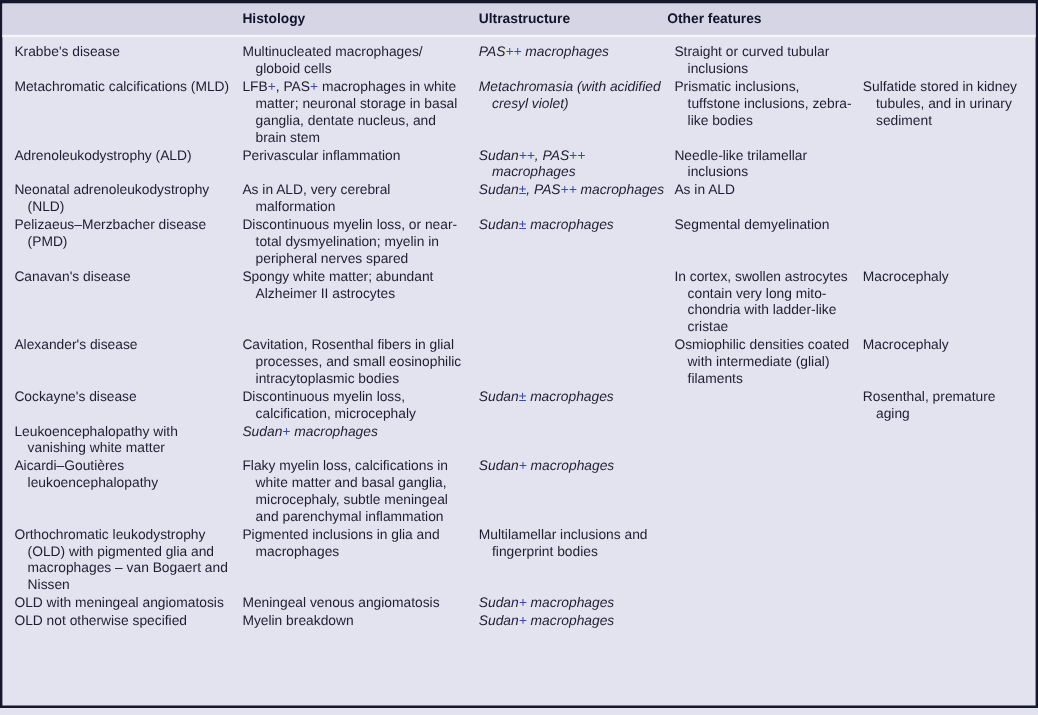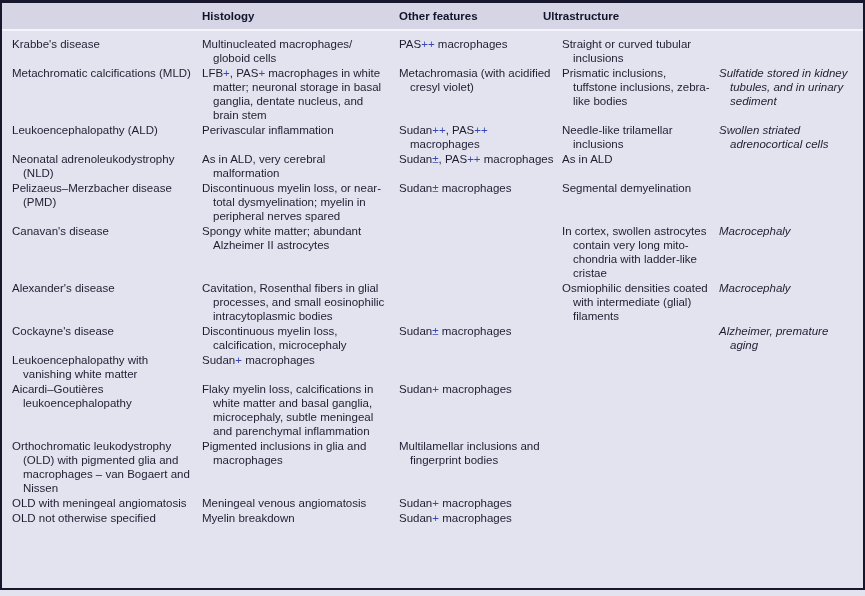--- a/index.html
+++ b/index.html
@@ -42,64 +42,63 @@
     line-height: 14px;
   }
   .row { display: flex; align-items: flex-start; margin-bottom: 1px; }
   .cell, .hcell {
     padding-right: 8px;
     
   }
   .cell { padding-left: 11px; text-indent: -11px; }
   .col-disease        { width: 200px; padding-left: 21px; text-indent: -11px; }
   .col-histology      { width: 197px; }
-  .col-histochemistry { width: 163px; }
+  .col-histochemistry { width: 163px; font-style: italic; }
   .col-ultrastructure { width: 157px; }
-  .col-other          { width: 144px; font-style: italic; }
+  .col-other          { width: 144px; }
   .h-disease          { width: 200px; padding-left: 10px; }
   .h-histology        { width: 197px; }
   .h-histochemistry   { width: 163px; }
   .h-ultrastructure   { width: 157px; }
   .h-other            { width: 144px; }
   .plus { color: var(--plus-accent, #3747b3); }
 </style>
 </head>
 <body style="--page-bg: #e3e3ef; --body-bg: #e3e3ef; --header-bg: #d5d5e5; --frame: #16162c; --text: #1e1e32; --header-text: #13132b; --plus-accent: #3747b3;">
 
 <div class="page">
   <div class="table-frame">
 
     <div class="thead">
       <div class="hcell h-disease"></div>
       <div class="hcell h-histology">Histology</div>
+      <div class="hcell h-ultrastructure">Ultrastructure</div>
       <div class="hcell h-other">Other features</div>
-      <div class="hcell h-ultrastructure">Ultrastructure</div>
     </div>
 
     <div class="tbody">
         <div class="row">
           <div class="cell col-disease">Krabbe's disease</div>
           <div class="cell col-histology">Multinucleated macrophages/ globoid cells</div>
           <div class="cell col-histochemistry">PAS<span class="plus">++</span> macrophages</div>
           <div class="cell col-ultrastructure">Straight or curved tubular inclusions</div>
           <div class="cell col-other"></div>
         </div>
         <div class="row">
           <div class="cell col-disease">Metachromatic calcifications (MLD)</div>
           <div class="cell col-histology">LFB<span class="plus">+</span>, PAS<span class="plus">+</span> macrophages in white matter; neuronal storage in basal ganglia, dentate nucleus, and brain stem</div>
           <div class="cell col-histochemistry">Metachromasia (with acidified cresyl violet)</div>
           <div class="cell col-ultrastructure">Prismatic inclusions, tuffstone inclusions, zebra-like bodies</div>
           <div class="cell col-other">Sulfatide stored in kidney tubules, and in urinary sediment</div>
         </div>
         <div class="row">
-          <div class="cell col-disease">Leukoencephalopathy (ALD)</div>
+          <div class="cell col-disease">Adrenoleukodystrophy (ALD)</div>
           <div class="cell col-histology">Perivascular inflammation</div>
           <div class="cell col-histochemistry">Sudan<span class="plus">++</span>, PAS<span class="plus">++</span> macrophages</div>
           <div class="cell col-ultrastructure">Needle-like trilamellar inclusions</div>
-          <div class="cell col-other">Swollen striated adrenocortical cells</div>
         </div>
         <div class="row">
           <div class="cell col-disease">Neonatal adrenoleukodystrophy (NLD)</div>
           <div class="cell col-histology">As in ALD, very cerebral malformation</div>
           <div class="cell col-histochemistry">Sudan<span class="plus">±</span>, PAS<span class="plus">++</span> macrophages</div>
           <div class="cell col-ultrastructure">As in ALD</div>
           <div class="cell col-other"></div>
         </div>
         <div class="row">
           <div class="cell col-disease">Pelizaeus–Merzbacher disease (PMD)</div>
@@ -120,21 +119,21 @@
           <div class="cell col-histology">Cavitation, Rosenthal fibers in glial processes, and small eosinophilic intracytoplasmic bodies</div>
           <div class="cell col-histochemistry"></div>
           <div class="cell col-ultrastructure">Osmiophilic densities coated with intermediate (glial) filaments</div>
           <div class="cell col-other">Macrocephaly</div>
         </div>
         <div class="row">
           <div class="cell col-disease">Cockayne's disease</div>
           <div class="cell col-histology">Discontinuous myelin loss, calcification, microcephaly</div>
           <div class="cell col-histochemistry">Sudan<span class="plus">±</span> macrophages</div>
           <div class="cell col-ultrastructure"></div>
-          <div class="cell col-other">Alzheimer, premature aging</div>
+          <div class="cell col-other">Rosenthal, premature aging</div>
         </div>
         <div class="row">
           <div class="cell col-disease">Leukoencephalopathy with vanishing white matter</div>
           <div class="cell col-histochemistry">Sudan<span class="plus">+</span> macrophages</div>
           <div class="cell col-ultrastructure"></div>
           <div class="cell col-other"></div>
         </div>
         <div class="row">
           <div class="cell col-disease">Aicardi–Goutières leukoencephalopathy</div>
           <div class="cell col-histology">Flaky myelin loss, calcifications in white matter and basal ganglia, microcephaly, subtle meningeal and parenchymal inflammation</div>

